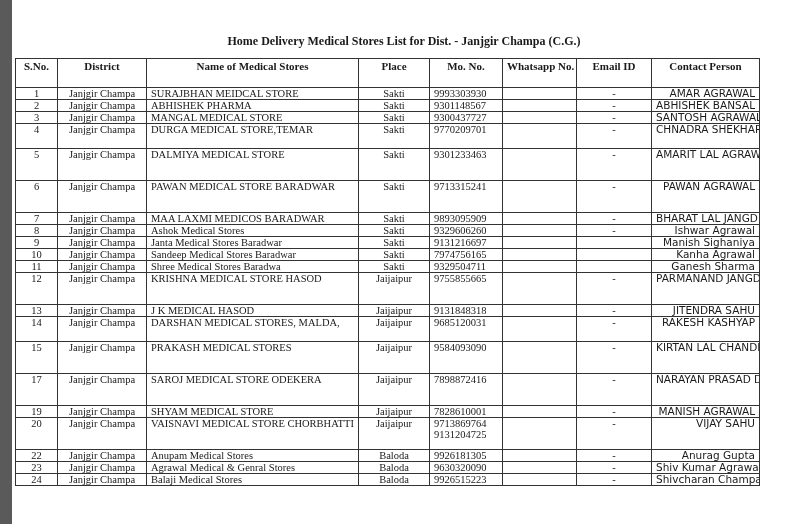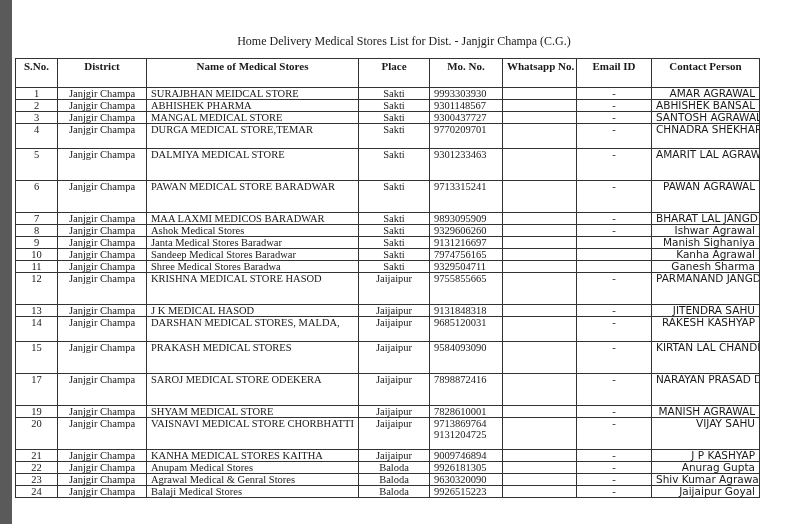--- a/index.html
+++ b/index.html
@@ -8,21 +8,21 @@
     background: #ffffff; position: relative;
     font-family: "Liberation Serif", "DejaVu Serif", serif;
     color: #1a1a1a;
   }
   .left-strip {
     position: absolute; left: 0; top: 0; width: 12px; height: 524px;
     background: #5a5a5a;
   }
   .doc-title {
     position: absolute; top: 34px; left: 0; width: 800px;
-    text-align: center; font-weight: normal; font-size: 12px;
+    text-align: center; font-weight: bold; font-size: 12px;
     padding-left: 8px; box-sizing: border-box;
   }
   table.stores {
     position: absolute; left: 15px; top: 58px;
     border-collapse: collapse; table-layout: fixed;
     width: 744px;
   }
   table.stores th, table.stores td {
     border: 1px solid #333; padding: 0 4px;
     font-size: 10.5px; line-height: 11px; vertical-align: top;
@@ -287,32 +287,20 @@
         <td class="c-place">Jaijaipur</td>
         <td class="c-mobile">
           <span class="phone-line">9713869764</span>
           <span class="phone-line">9131204725</span>
         </td>
         <td class="c-whatsapp"></td>
         <td class="c-email">-</td>
         <td class="c-contact">VIJAY SAHU</td>
       </tr>
       <tr class="h1">
-        <td class="c-sno">21</td>
-        <td class="c-district">Janjgir Champa</td>
-        <td class="c-name">KANHA MEDICAL STORES KAITHA</td>
-        <td class="c-place">Jaijaipur</td>
-        <td class="c-mobile">
-          <span class="phone-line">9009746894</span>
-        </td>
-        <td class="c-whatsapp"></td>
-        <td class="c-email">-</td>
-        <td class="c-contact">J P KASHYAP</td>
-      </tr>
-      <tr class="h1">
         <td class="c-sno">22</td>
         <td class="c-district">Janjgir Champa</td>
         <td class="c-name">Anupam Medical Stores</td>
         <td class="c-place">Baloda</td>
         <td class="c-mobile">
           <span class="phone-line">9926181305</span>
         </td>
         <td class="c-whatsapp"></td>
         <td class="c-email">-</td>
         <td class="c-contact">Anurag Gupta</td>
@@ -332,16 +320,16 @@
       <tr class="h1">
         <td class="c-sno">24</td>
         <td class="c-district">Janjgir Champa</td>
         <td class="c-name">Balaji Medical Stores</td>
         <td class="c-place">Baloda</td>
         <td class="c-mobile">
           <span class="phone-line">9926515223</span>
         </td>
         <td class="c-whatsapp"></td>
         <td class="c-email">-</td>
-        <td class="c-contact">Jaijaipur Goyal</td>
+        <td class="c-contact">Shivcharan Champa</td>
       </tr>
     </tbody>
 </table>
 
 </body></html>

